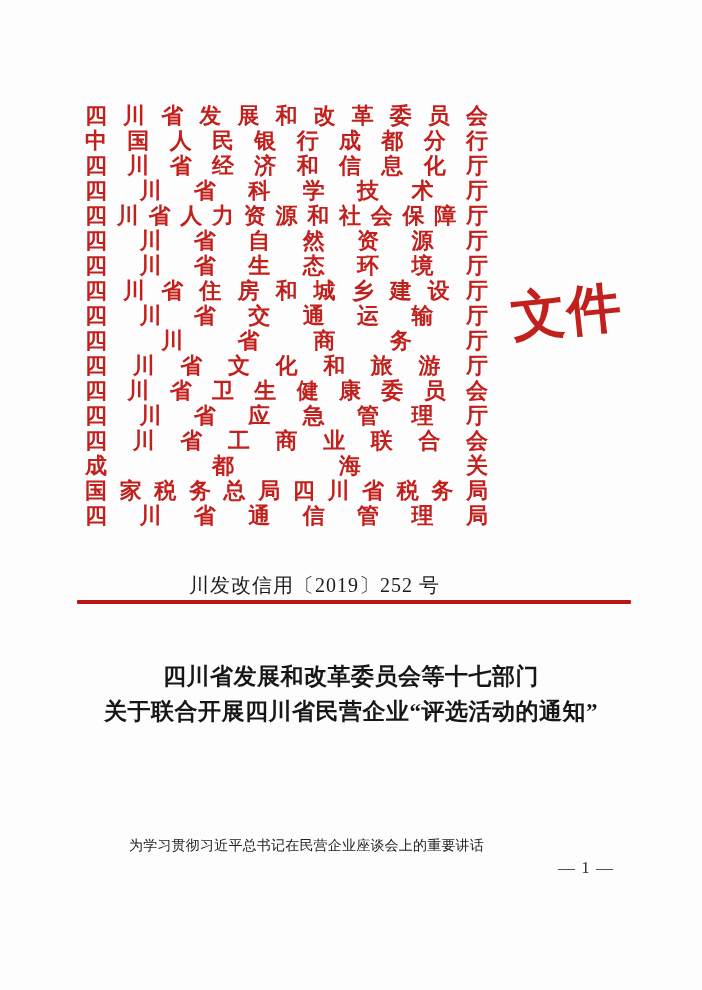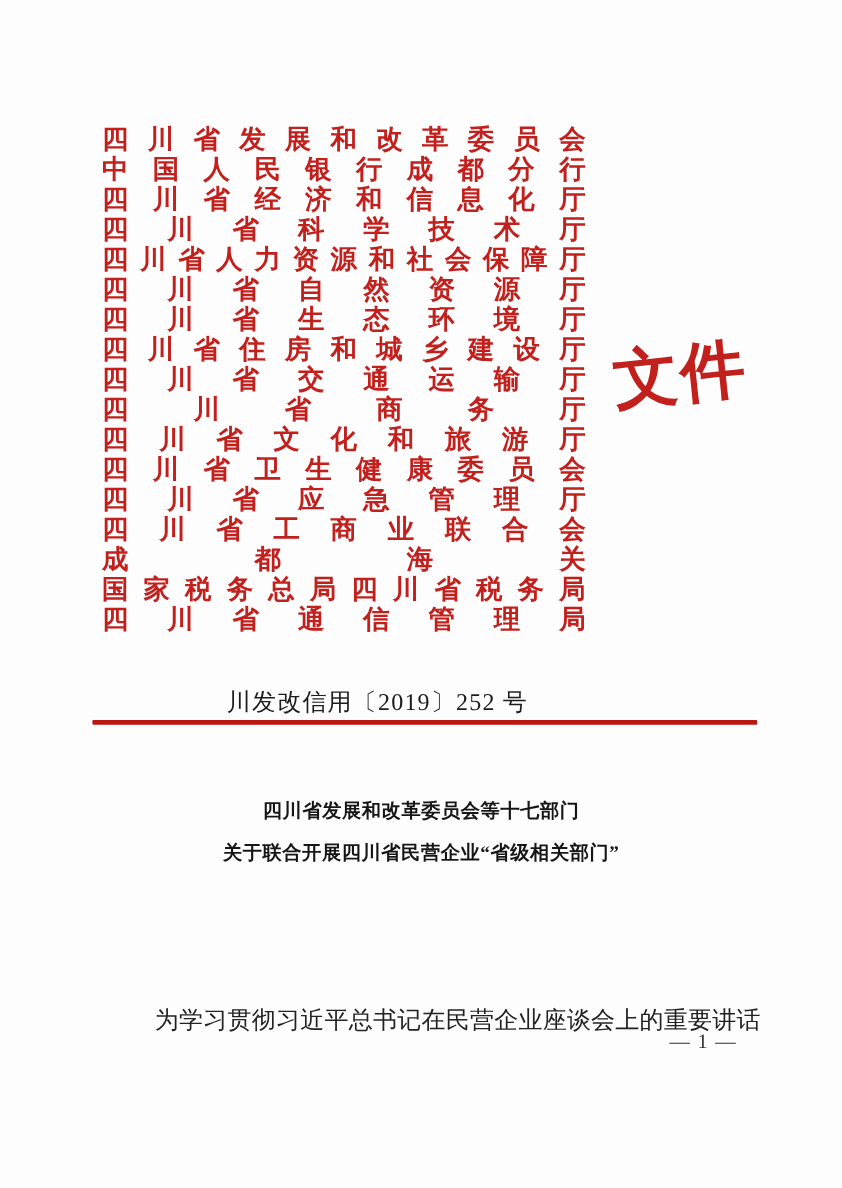--- a/index.html
+++ b/index.html
@@ -71,42 +71,42 @@
     border-radius: 1px;
   }
 
   
   .doc-title {
     position: absolute;
     left: 0;
     top: 659px;
     width: 702px;
     text-align: center;
-    font-size: 16px;
+    font-size: 23px;
     font-weight: bold;
     color: #161616;
     line-height: 35px;
     letter-spacing: 0.5px;
   }
 
   
   .salutation {
     position: absolute;
     left: 88px;
     top: 801px;
     font-size: 20px;
     color: #222222;
     letter-spacing: 1px;
     white-space: nowrap;
   }
   .body-line {
     position: absolute;
     left: 129px;
     top: 837px;
-    font-size: 20px;
+    font-size: 14px;
     color: #222222;
     letter-spacing: 0.2px;
     white-space: nowrap;
   }
 
   
   .page-number {
     position: absolute;
     left: 558px;
     top: 858px;
@@ -312,21 +312,21 @@
     </div>
 
   <div class="doc-type" style="color: rgb(194, 32, 29);">文件</div>
 
   <div class="doc-number">川发改信用〔2019〕252 号</div>
 
   <div class="red-divider" style="background: rgb(186, 23, 18);"></div>
 
   <div class="doc-title">
     <div>四川省发展和改革委员会等十七部门</div>
-    <div>关于联合开展四川省民营企业“省级相关部门”</div>
+    <div>关于联合开展四川省民营企业“评选活动的通知”</div>
   </div>
 
 
   <div class="body-line">为学习贯彻习近平总书记在民营企业座谈会上的重要讲话</div>
 
   <div class="page-number">— 1 —</div>
 
 </div>
 
 </body></html>

